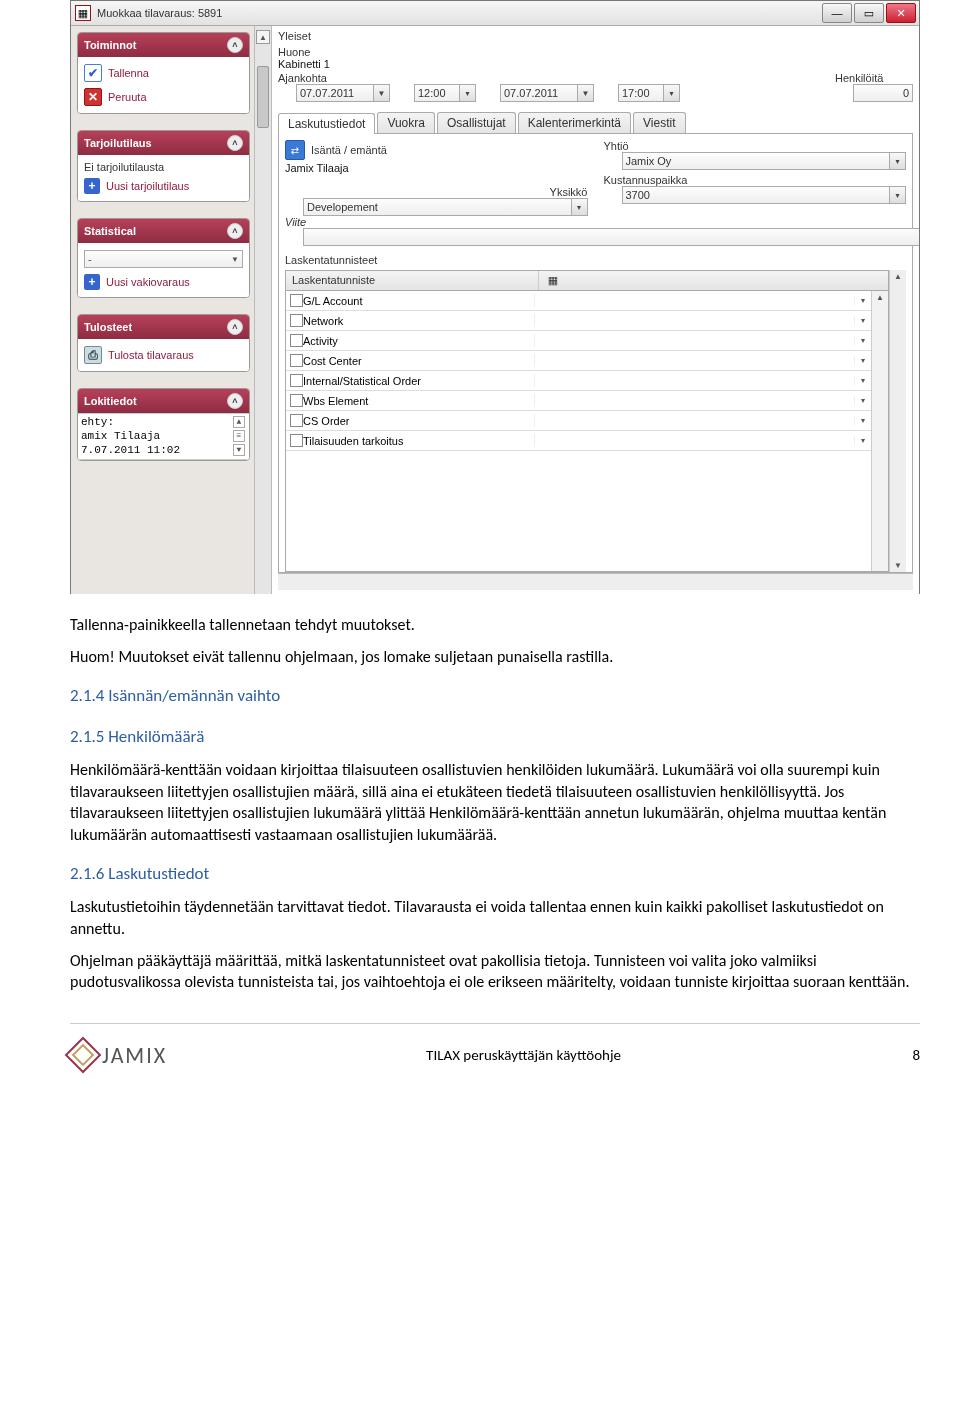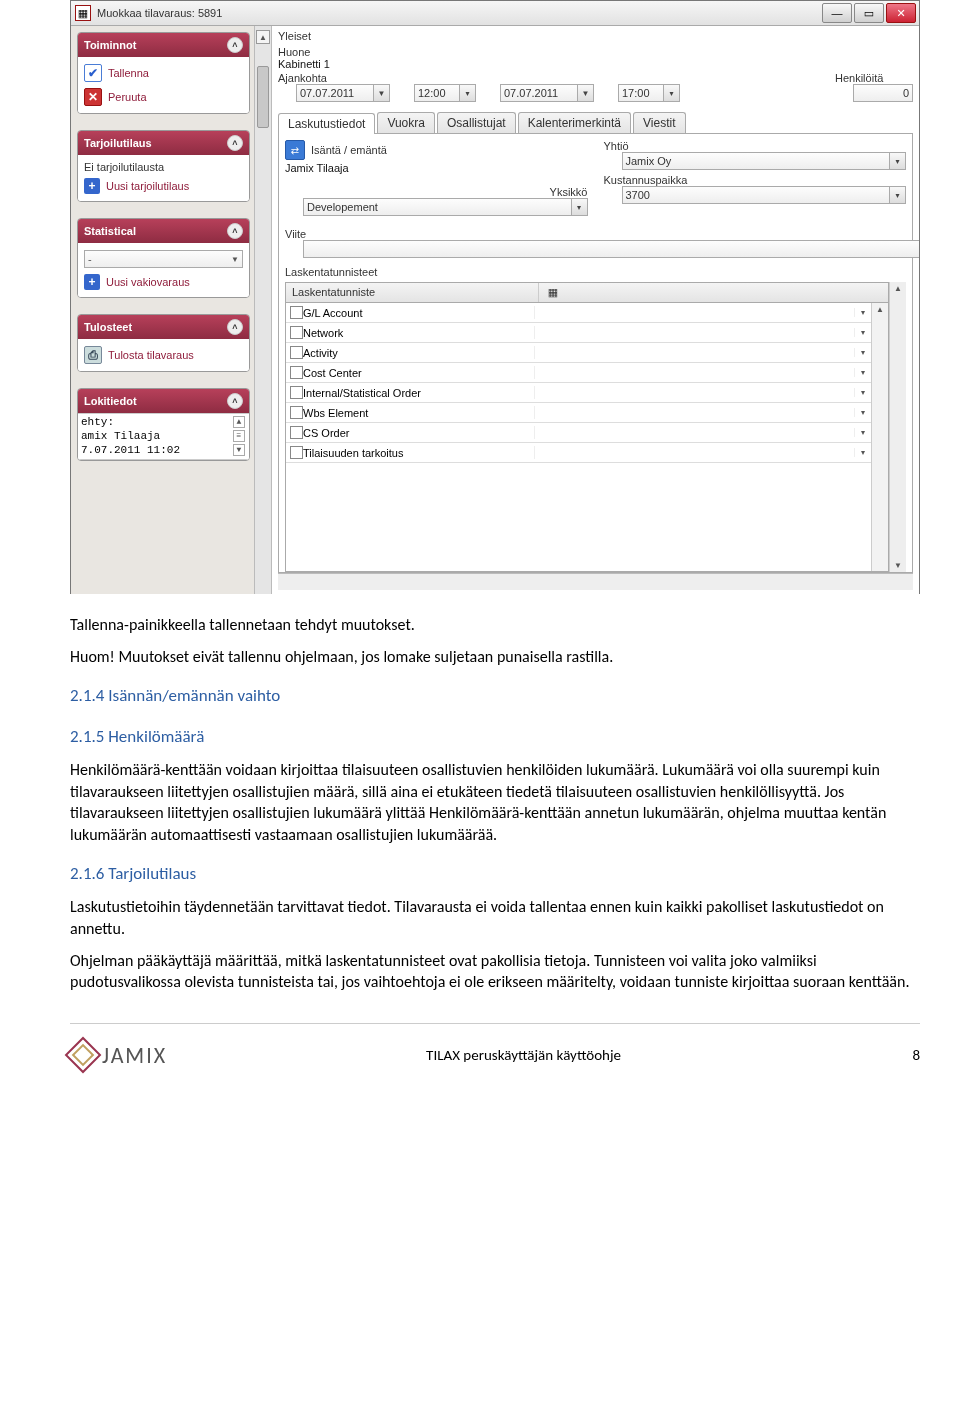--- a/index.html
+++ b/index.html
@@ -379,21 +379,21 @@
               <span class="label" style="margin-top:4px;">Kustannuspaikka</span>
               <div class="grp full">
                 <div class="textinput" style="flex:1;">
                       <span>3700</span>
                     </div>
                 <div class="dd-caret">▾</div>
               </div>
             </div>
           </div>
 
-          <span class="label" style="margin-top:12px;">Viite</span>
+          <span class="label" style="margin-top:0;font-style:italic;">Viite</span>
           <div class="textinput full">
                 <span></span>
               </div>
 
           <div class="fieldset-label label">Laskentatunnisteet</div>
 
           <div style="display:flex;flex:1;">
             <div class="grid" style="flex:1;">
               <div class="grid-head">
                 <div class="gh c1">Laskentatunniste</div>
@@ -482,21 +482,21 @@
       </div>
     </div>
   </div>
 
   <div class="doc">
     <p>Tallenna-painikkeella tallennetaan tehdyt muutokset.</p>
     <p>Huom! Muutokset eivät tallennu ohjelmaan, jos lomake suljetaan punaisella rastilla.</p>
     <p class="h3">2.1.4 Isännän/emännän vaihto</p>
     <p class="h3">2.1.5 Henkilömäärä</p>
     <p>Henkilömäärä-kenttään voidaan kirjoittaa tilaisuuteen osallistuvien henkilöiden lukumäärä. Lukumäärä voi olla suurempi kuin tilavaraukseen liitettyjen osallistujien määrä, sillä aina ei etukäteen tiedetä tilaisuuteen osallistuvien henkilöllisyyttä. Jos tilavaraukseen liitettyjen osallistujien lukumäärä ylittää Henkilömäärä-kenttään annetun lukumäärän, ohjelma muuttaa kentän lukumäärän automaattisesti vastaamaan osallistujien lukumäärää.</p>
-    <p class="h3">2.1.6 Tarjoilutilaus</p>
+    <p class="h3">2.1.6 Laskutustiedot</p>
     <p>Laskutustietoihin täydennetään tarvittavat tiedot. Tilavarausta ei voida tallentaa ennen kuin kaikki pakolliset laskutustiedot on annettu.</p>
     <p>Ohjelman pääkäyttäjä määrittää, mitkä laskentatunnisteet ovat pakollisia tietoja. Tunnisteen voi valita joko valmiiksi pudotusvalikossa olevista tunnisteista tai, jos vaihtoehtoja ei ole erikseen määritelty, voidaan tunniste kirjoittaa suoraan kenttään.</p>
   </div>
 
   <div class="footer">
     <div class="logo">
       <span class="mark"></span>
       <span>JAMIX</span>
     </div>
     <div class="footer-title">TILAX peruskäyttäjän käyttöohje</div>

